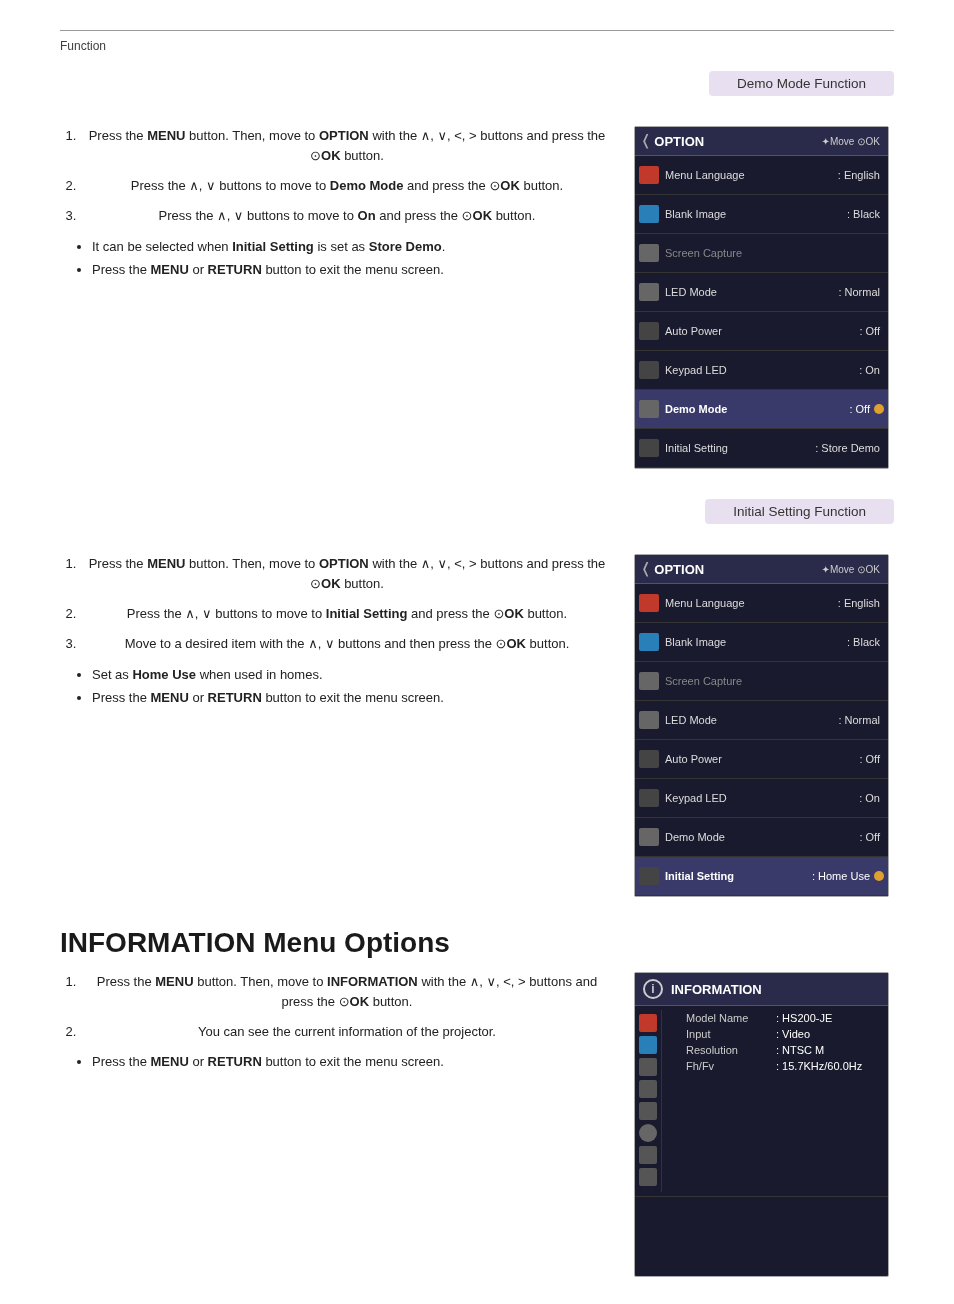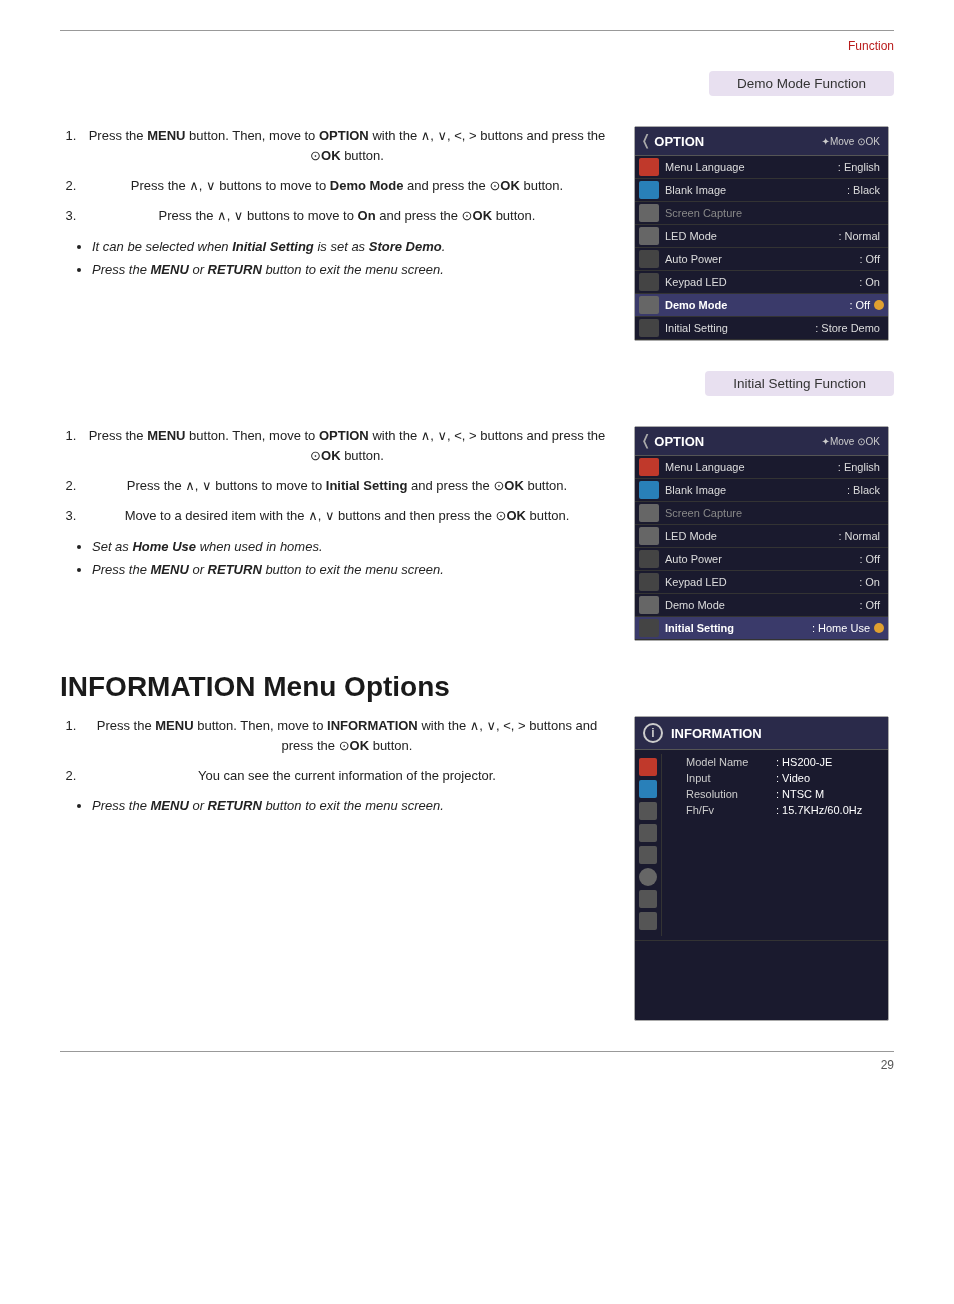--- a/index.html
+++ b/index.html
@@ -16,23 +16,23 @@
       width: 954px;
       min-height: 1304px;
       padding: 30px 60px 40px 60px;
       position: relative;
     }
     .top-rule {
       border-top: 1.5px solid #999;
       margin-bottom: 8px;
     }
     .top-label {
-      text-align: right;
+      text-align: left;
       font-size: 12px;
-      color: #b91c1c;
+      color: #404040;
       margin-bottom: 18px;
     }
     .bottom-rule {
       border-top: 1.5px solid #999;
       margin-top: 30px;
     }
     .page-number {
       text-align: right;
       font-size: 12px;
       color: #555;
@@ -76,21 +76,20 @@
       margin-bottom: 10px;
       line-height: 1.55;
     }
     ul {
       margin-left: 32px;
       list-style: disc;
     }
     ul li {
       margin-bottom: 4px;
       line-height: 1.5;
-      font-style: italic;
     }
     b { font-weight: bold; }
 
     
     .info-heading {
       font-size: 28px;
       font-weight: bold;
       color: #1a1a1a;
       margin-bottom: 13px;
       margin-top: 16px;
@@ -122,21 +121,21 @@
       align-items: center;
       gap: 6px;
     }
     .osd-nav {
       font-size: 10px;
       color: #ccc;
     }
     .osd-row {
       display: flex;
       align-items: center;
-      padding: 2px 4px;
+      padding: 10px 4px;
       border-bottom: 1px solid #333;
       min-height: 20px;
     }
     .osd-row.highlighted {
       background: #3a3a6a;
     }
     .osd-icon {
       width: 20px;
       height: 18px;
       background: #555;

